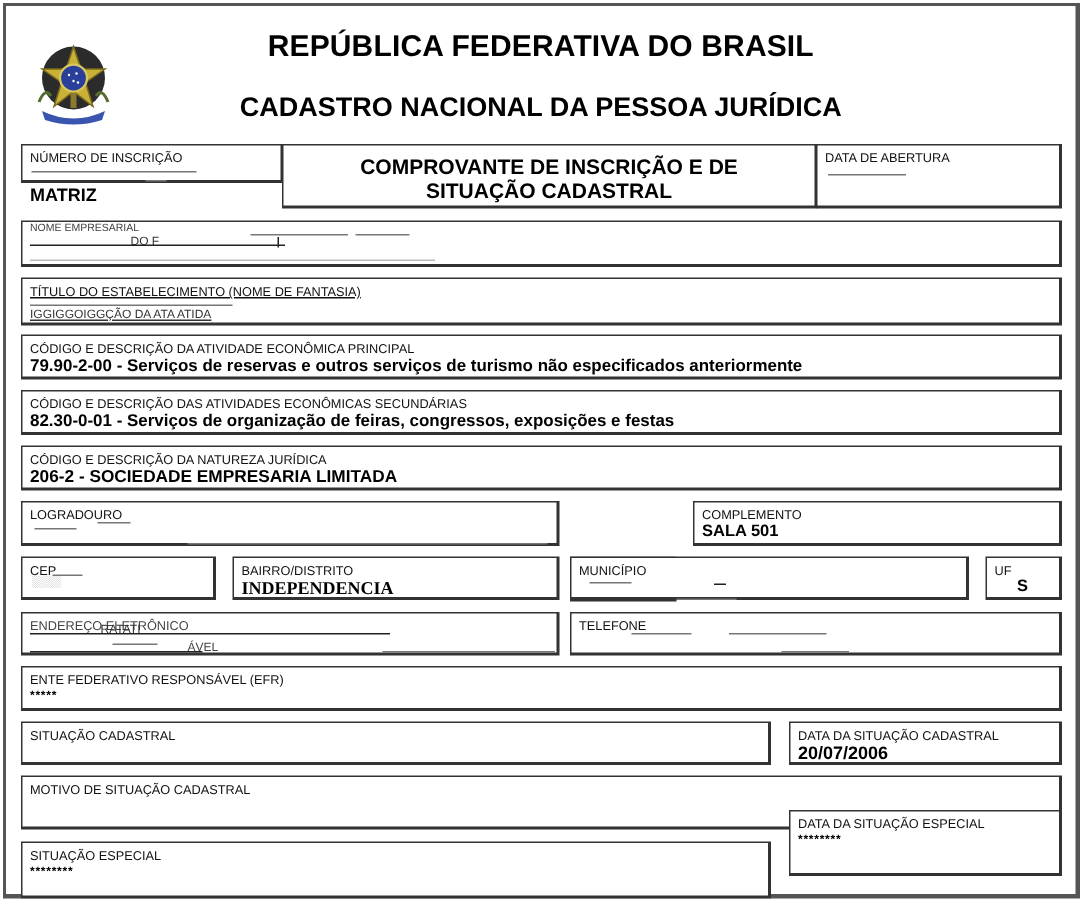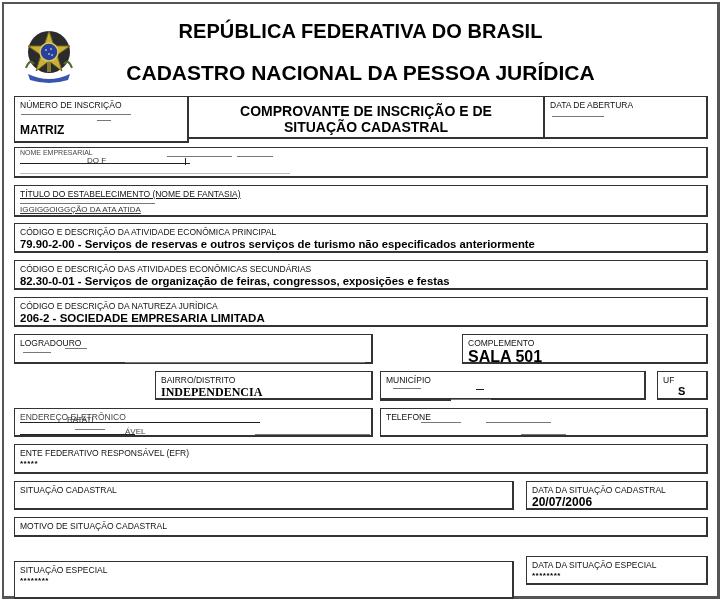--- a/index.html
+++ b/index.html
@@ -4,21 +4,21 @@
   <style>
     html, body { margin: 0; padding: 0; background: #ffffff; }
     body { width: 723px; height: 600px; position: relative; overflow: hidden;
            font-family: "Liberation Sans", "DejaVu Sans", sans-serif; color: #000; }
     .page { position: absolute; left: 2px; top: 2px; width: 713px; height: 592px;
             border: 2px solid #555; border-right-width: 3px; border-bottom-width: 3px; background: #fff; }
     .logo { position: absolute; left: 20px; top: 24px; width: 50px; height: 56px; }
     .title1 { position: absolute; left: 0; width: 713px; top: 16px; text-align: center;
               font-weight: bold; font-size: 20px; letter-spacing: 0.1px; }
     .title2 { position: absolute; left: 0; width: 713px; top: 57px; text-align: center;
-              font-weight: bold; font-size: 21px; }
+              font-weight: bold; font-size: 18px; }
     .box { position: absolute; border: 1px solid #333; border-right: 2px solid #333;
            border-bottom: 2px solid #333; box-sizing: border-box; background: #fff; }
     .lbl { position: absolute; left: 5px; top: 3px; font-size: 8.5px; color: #111; white-space: nowrap; }
     .val { position: absolute; left: 5px; top: 15px; font-size: 12px; font-weight: bold; white-space: nowrap; }
     .val-lg { position: absolute; left: 5px; top: 14px; font-size: 13px; font-weight: bold; white-space: nowrap; margin-top: 25px; }
     .val-small { position: absolute; left: 5px; top: 16px; font-size: 8px; font-weight: bold; letter-spacing: 0.5px; }
     .redact { position: absolute; height: 1px; background: #777; }
     .redact-dark { position: absolute; height: 1px; background: #222; }
     .faint { position: absolute; font-size: 7px; color: #888; white-space: nowrap; }
     .doc-title { position: absolute; left: 0; top: 6px; width: 100%; text-align: center;
@@ -41,21 +41,21 @@
       <rect x="23" y="34" width="4" height="10" fill="#8a7a30"></rect>
       <path d="M4 46 Q25 56 46 46 L44 52 Q25 58 6 52 Z" fill="#3a55b0"></path>
       <path d="M2 40 Q6 30 10 36" stroke="#556b2f" stroke-width="2" fill="none"></path>
       <path d="M48 40 Q44 30 40 36" stroke="#556b2f" stroke-width="2" fill="none"></path>
     </svg>
   </div>
 
   <div class="title1">REPÚBLICA FEDERATIVA DO BRASIL</div>
   <div class="title2">CADASTRO NACIONAL DA PESSOA JURÍDICA</div>
 
-  <div class="box" style="left:10px; top:92px; width:175px; height:47px;">
+  <div class="box" style="left:10px; top:92px; width:175px; height:26px;">
     <div class="lbl">NÚMERO DE INSCRIÇÃO</div>
     <div class="redact" style="left:6px; top:17px; width:110px;"></div>
     <div class="redact" style="left:82px; top:23px; width:14px;"></div>
     <div class="val" style="top:26px;">MATRIZ</div>
   </div>
   <div class="box" style="left:184px; top:92px; width:357px; height:43px;">
     <div class="doc-title">
       <div>COMPROVANTE DE INSCRIÇÃO E DE</div>
       <div>SITUAÇÃO CADASTRAL</div>
     </div>
@@ -101,23 +101,28 @@
     <div class="redact" style="left:50px; top:13px; width:22px;"></div>
     <div class="redact" style="left:8px; top:17px; width:28px;"></div>
     <div class="redact" style="left:110px; top:27px; width:240px;"></div>
   </div>
   <div class="box" style="left:376px; top:330px; width:71px; height:30px;margin-top:37px;">
     <div class="lbl">NÚMERO</div>
     <div class="val" style="font-size:11.5px; top:14px;">366</div>
   </div>
   <div class="box" style="left:458px; top:330px; width:246px; height:30px;">
     <div class="lbl">COMPLEMENTO</div>
-    <div class="val" style="font-size:16px; top:13px;">SALA 501</div>
+    <div class="val" style="font-size:11px; top:13px;">SALA 501</div>
   </div>
 
+  <div class="box" style="left:10px; top:367px; width:130px; height:29px;">
+    <div class="lbl">CEP</div>
+    <div class="redact" style="left:20px; top:11px; width:20px;"></div>
+    <div class="faint" style="left:6px; top:13px; font-size:7px; color:#999;">░░░░</div>
+  </div>
   <div class="box" style="left:151px; top:367px; width:218px; height:29px;">
     <div class="lbl">BAIRRO/DISTRITO</div>
     <div class="val" style="font-size:12px; top:13px;font-family:Liberation Serif, serif;">INDEPENDENCIA</div>
   </div>
   <div class="box" style="left:376px; top:367px; width:266px; height:29px;">
     <div class="lbl">MUNICÍPIO</div>
     <div class="redact" style="left:12px; top:16px; width:28px;"></div>
     <div class="redact" style="left:95px; top:17px; width:8px; background:#222;"></div>
     <div class="redact" style="left:70px; top:27px; width:40px;"></div>
   </div>
@@ -149,26 +154,26 @@
 
   <div class="box" style="left:10px; top:477px; width:500px; height:29px;">
     <div class="lbl">SITUAÇÃO CADASTRAL</div>
     <div class="val-lg" style="top:13px;">ATIVA</div>
   </div>
   <div class="box" style="left:522px; top:477px; width:182px; height:29px;">
     <div class="lbl">DATA DA SITUAÇÃO CADASTRAL</div>
     <div class="val" style="top:13px;">20/07/2006</div>
   </div>
 
-  <div class="box" style="left:10px; top:513px; width:694px; height:20px;">
+  <div class="box" style="left:10px; top:513px; width:694px; height:36px;">
     <div class="lbl">MOTIVO DE SITUAÇÃO CADASTRAL</div>
   </div>
 
   <div class="box" style="left:10px; top:557px; width:500px; height:38px;">
     <div class="lbl">SITUAÇÃO ESPECIAL</div>
     <div class="val-small" style="top:14px;">********</div>
   </div>
-  <div class="box" style="left:522px; top:552px; width:182px; height:29px;">
+  <div class="box" style="left:522px; top:536px; width:182px; height:44px;">
     <div class="lbl">DATA DA SITUAÇÃO ESPECIAL</div>
     <div class="val-small" style="top:14px;">********</div>
   </div>
 
 </div>
 
 </body></html>

